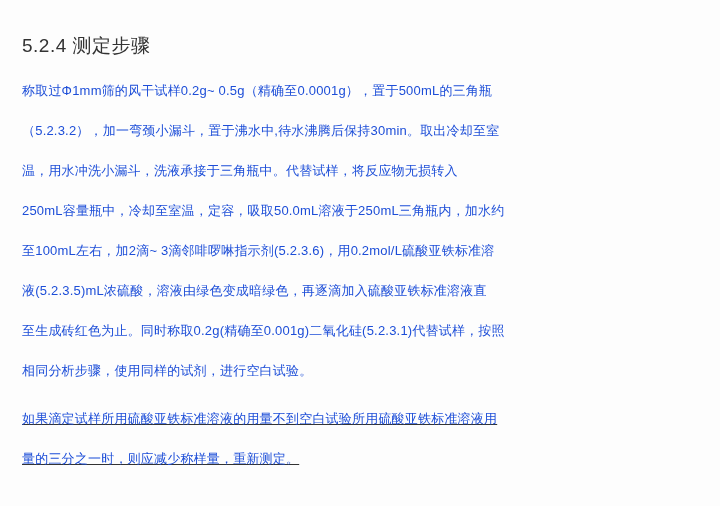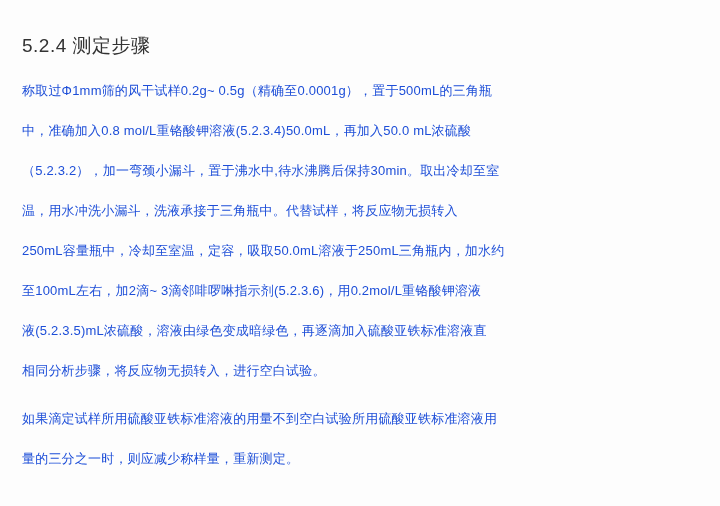--- a/index.html
+++ b/index.html
@@ -27,45 +27,46 @@
     line-height: 28px;
     margin: 0;
     letter-spacing: 0.5px;
     white-space: nowrap;
   }
   .para {
     margin-top: 11px;
   }
   .para-note {
     margin-top: 8px;
+    text-decoration: underline;
   }
   .line {
     font-size: 13px;
     line-height: 40px;
     letter-spacing: 0.2px;
     white-space: nowrap;
     color: #1d4ed8;
   }
 </style>
 </head>
 <body>
 
 <div class="page">
 
   <h1 class="heading">5.2.4  测定步骤</h1>
 
   <div class="para">
     <div class="line">称取过Φ1mm筛的风干试样0.2g~ 0.5g（精确至0.0001g），置于500mL的三角瓶</div>
-    <div class="line">中，准确加入0.8  mol/L重铬酸钾溶液(5.2.3.4)50.0mL，再加入50.0  mL浓硫酸</div>
     <div class="line">（5.2.3.2），加一弯颈小漏斗，置于沸水中,待水沸腾后保持30min。取出冷却至室</div>
     <div class="line">温，用水冲洗小漏斗，洗液承接于三角瓶中。代替试样，将反应物无损转入</div>
     <div class="line">250mL容量瓶中，冷却至室温，定容，吸取50.0mL溶液于250mL三角瓶内，加水约</div>
-    <div class="line">至100mL左右，加2滴~ 3滴邻啡啰啉指示剂(5.2.3.6)，用0.2mol/L重铬酸钾溶液</div>
+    <div class="line">至100mL左右，加2滴~ 3滴邻啡啰啉指示剂(5.2.3.6)，用0.2mol/L硫酸亚铁标准溶</div>
     <div class="line">液(5.2.3.5)mL浓硫酸，溶液由绿色变成暗绿色，再逐滴加入硫酸亚铁标准溶液直</div>
-    <div class="line">相同分析步骤，将反应物无损转入，进行空白试验。</div>
+    <div class="line">至生成砖红色为止。同时称取0.2g(精确至0.001g)二氧化硅(5.2.3.1)代替试样，按照</div>
+    <div class="line">相同分析步骤，使用同样的试剂，进行空白试验。</div>
   </div>
 
   <div class="para para-note">
     <div class="line">如果滴定试样所用硫酸亚铁标准溶液的用量不到空白试验所用硫酸亚铁标准溶液用</div>
     <div class="line">量的三分之一时，则应减少称样量，重新测定。</div>
   </div>
 
 </div>
 
 </body></html>

